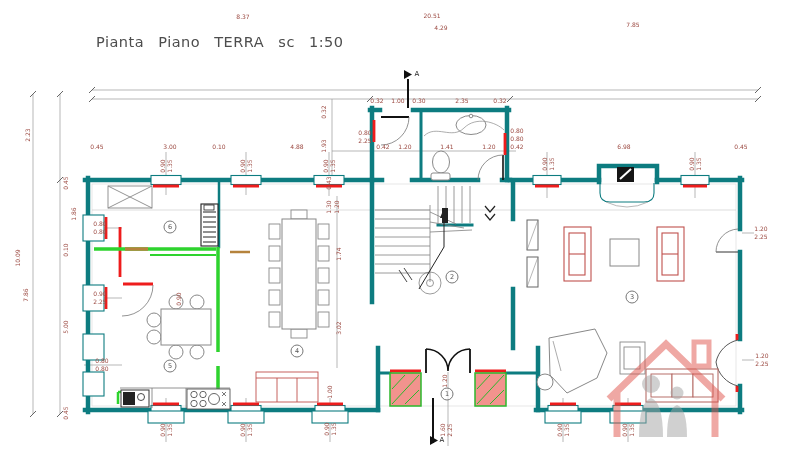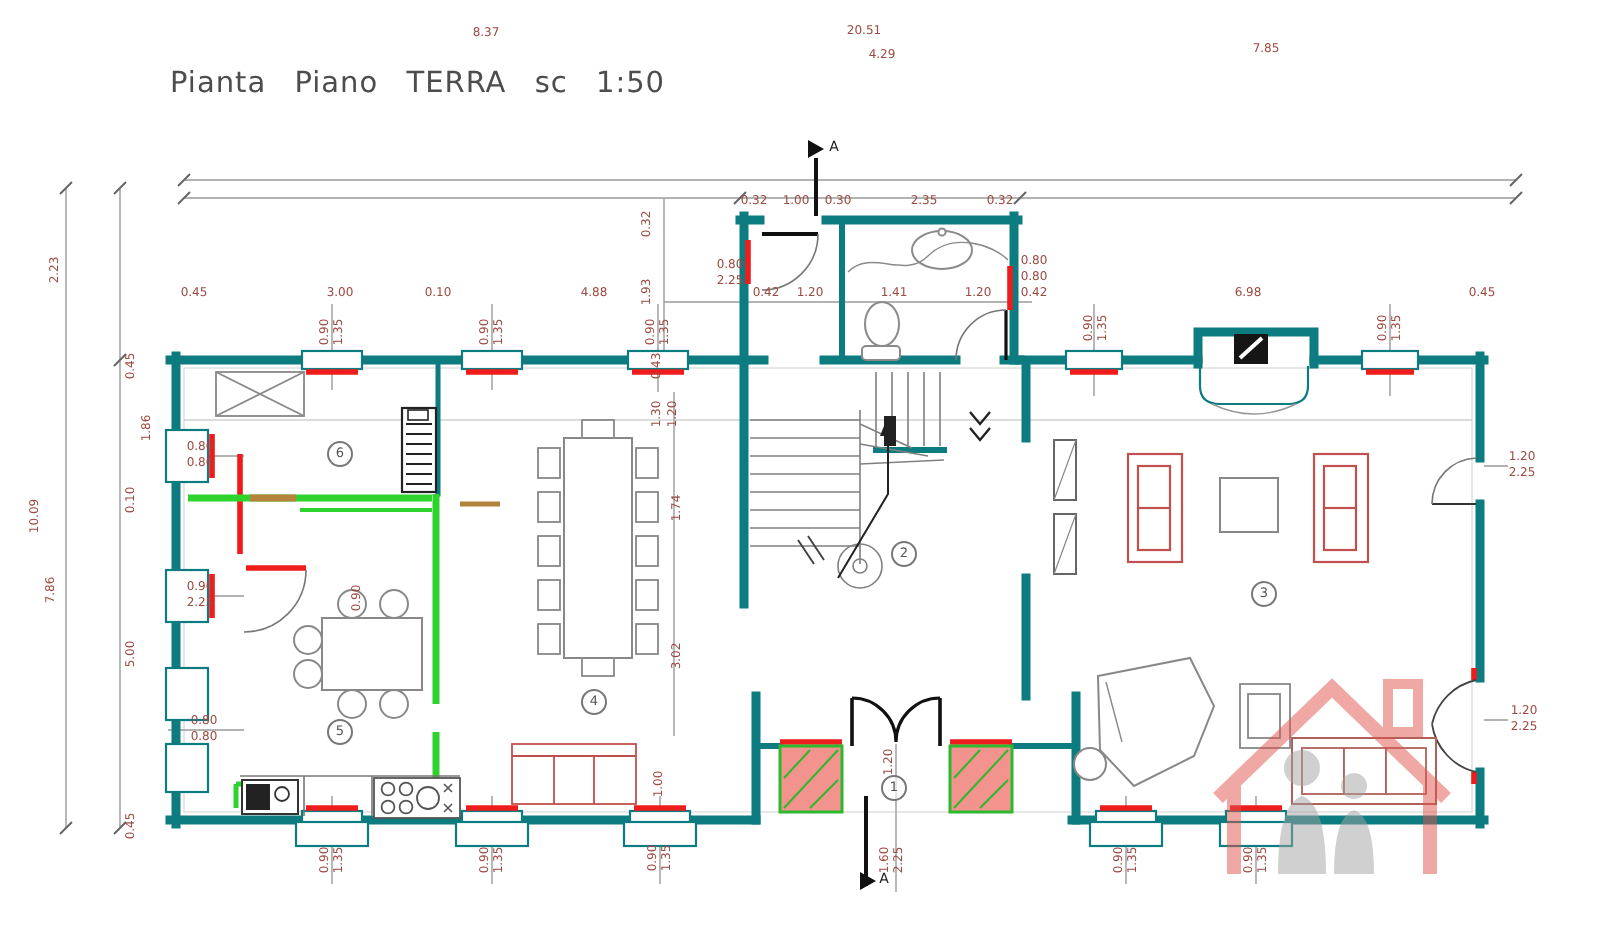--- a/index.html
+++ b/index.html
@@ -1,19 +1,19 @@
 <!DOCTYPE html>
 <html><head>
 <meta charset="utf-8">
 <style>
   html,body{margin:0;padding:0;background:#ffffff;}
   #stage{position:relative;width:800px;height:470px;background:#fff;overflow:hidden;
          font-family:"DejaVu Sans",sans-serif;}
   #plan-svg{position:absolute;left:0;top:0;}
-  .title{position:absolute;left:85px;top:34px;font-size:14.5px;color:#4d4d4d;
+  .title{position:absolute;left:96px;top:34px;font-size:14.5px;color:#4d4d4d;
          letter-spacing:.5px;word-spacing:9px;white-space:nowrap;}
   #label-layer{position:absolute;left:0;top:0;width:800px;height:470px;pointer-events:none;}
   .dim{position:absolute;font-size:6px;line-height:1;color:#9c4a42;white-space:nowrap;
        transform:translate(-50%,-50%);}
   .dim.rot{transform:translate(-50%,-50%) rotate(-90deg);}
   .room{position:absolute;width:11px;height:11px;border:1px solid #777;border-radius:50%;
         color:#555;font-size:6.5px;line-height:10px;text-align:center;
         transform:translate(-50%,-50%);background:rgba(255,255,255,.65);}
 </style>
 </head>

